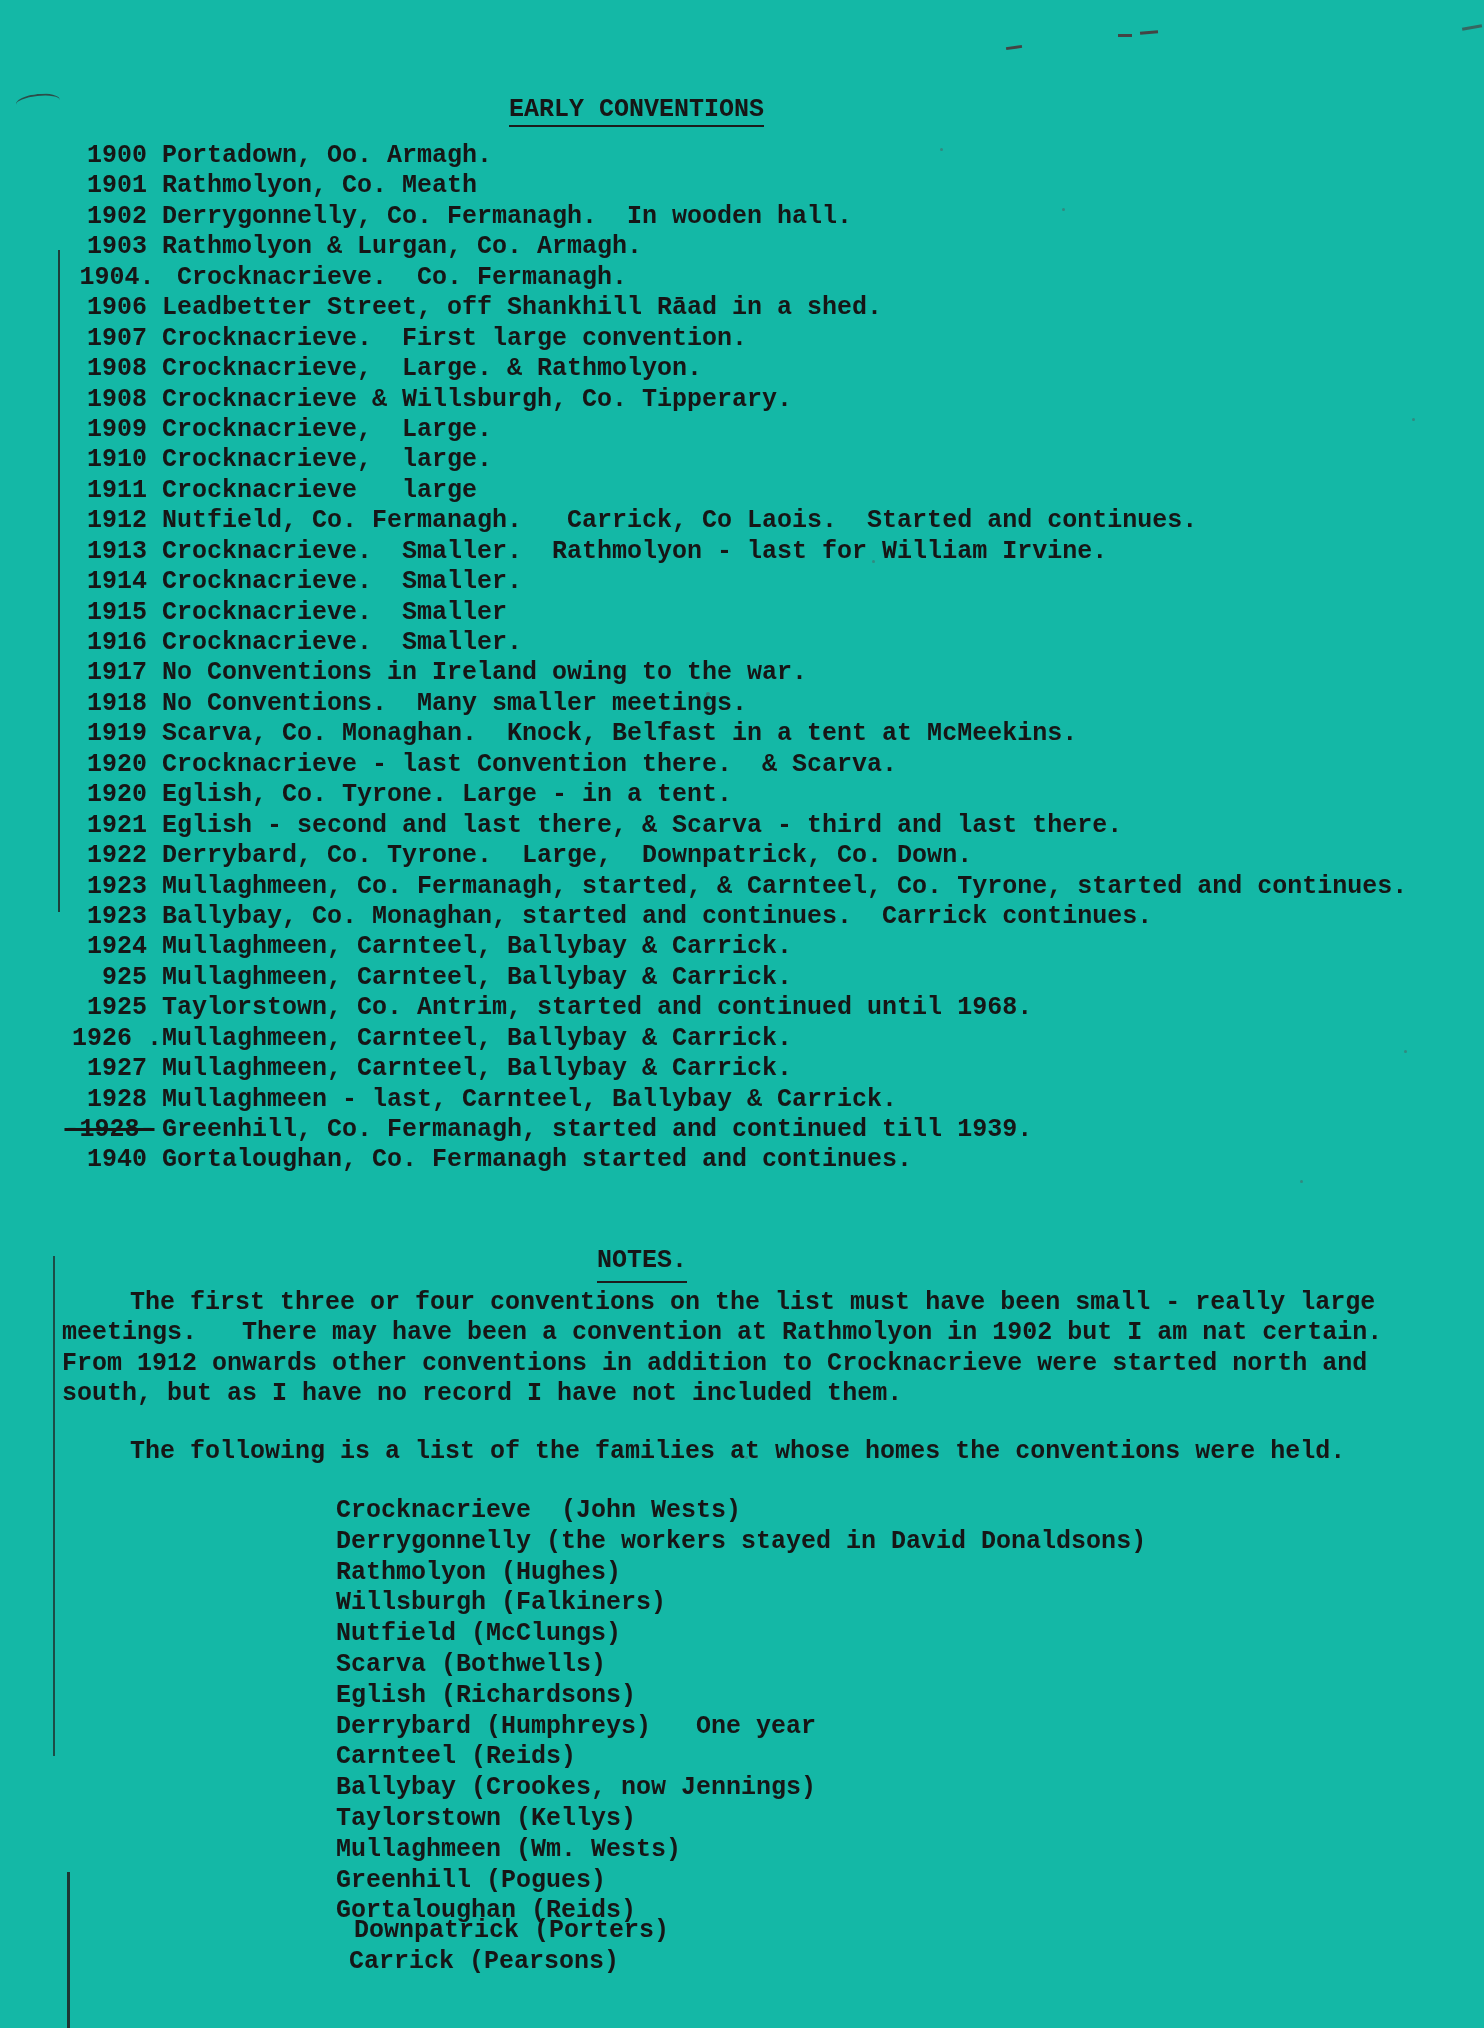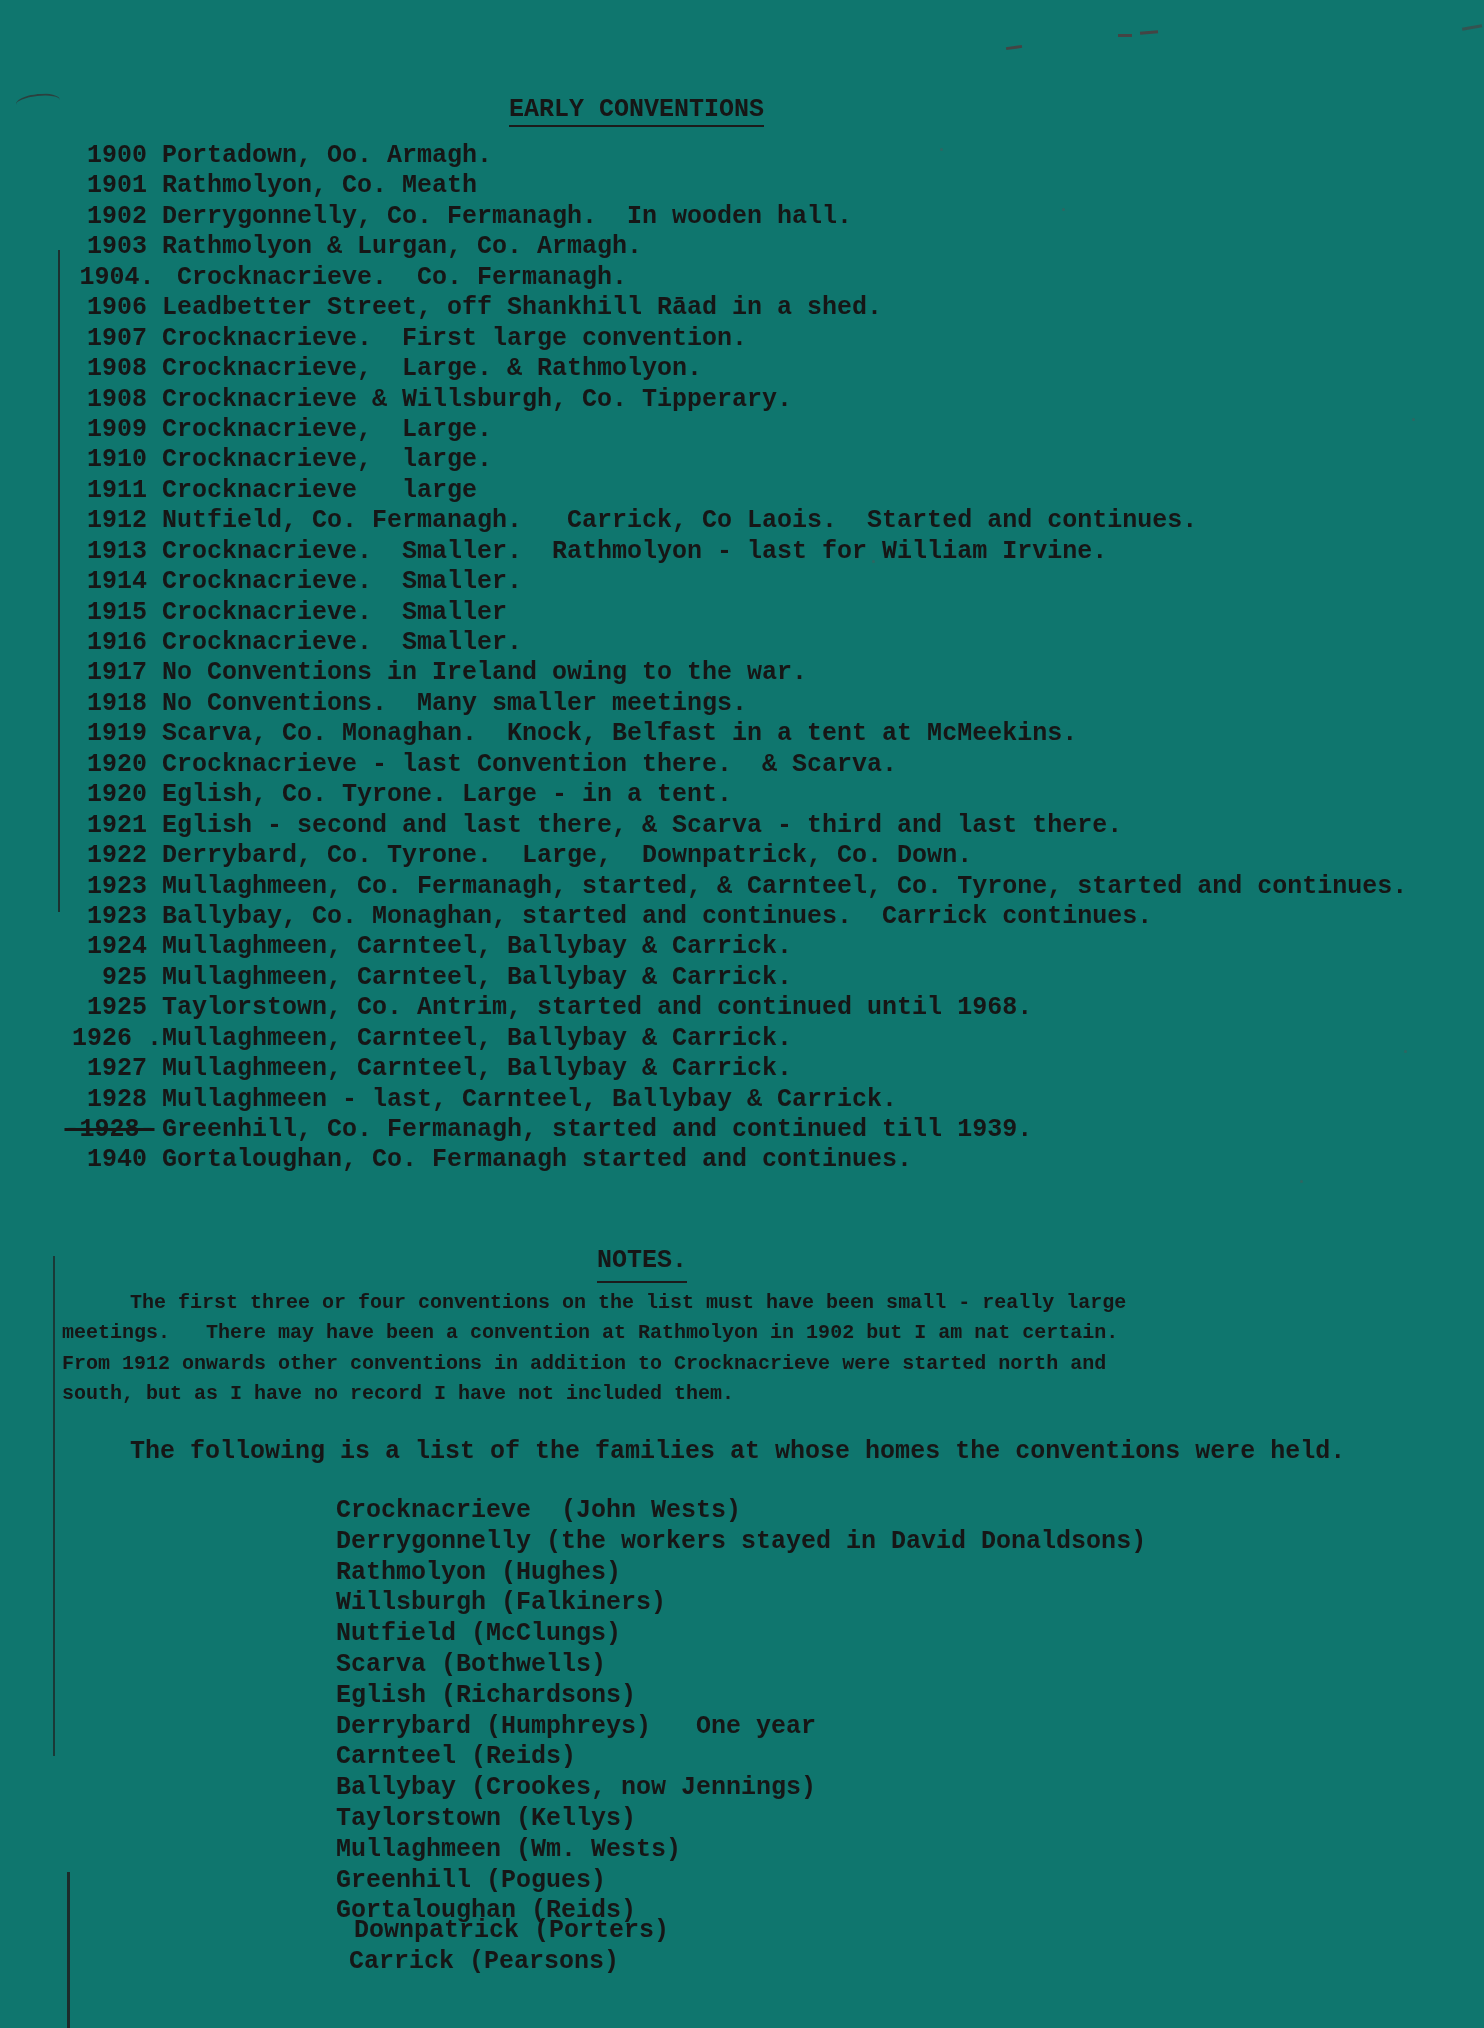--- a/index.html
+++ b/index.html
@@ -1,19 +1,19 @@
 <!DOCTYPE html>
 <html><head>
 <meta charset="utf-8">
 <style>
   html,body{margin:0;padding:0;background:#e8e8e6;}
   .page{
     position:relative;
     width:1484px;height:2028px;
-    background:#0f766e;
+    background:#14b8a6;
     overflow:hidden;
     font-family:"Liberation Mono","DejaVu Sans Mono",monospace;
     font-weight:bold;
     color:#161616;
   }
   .page *{box-sizing:border-box;}
   .doc-title{
     position:absolute;left:509px;top:95px;
     font-size:25px;letter-spacing:0px;
     border-bottom:2.5px solid #1c1c1c;padding-bottom:1px;
@@ -26,21 +26,21 @@
     text-decoration:line-through;
     text-decoration-thickness:2.5px;
     width:105px;margin-left:-15px;
   }
   .conv-text{white-space:pre;}
   .notes-heading{
     position:absolute;left:597px;top:1246px;
     font-size:25px;border-bottom:2.5px solid #1c1c1c;padding-bottom:6px;
     white-space:pre;
   }
-  .notes-paragraph{position:absolute;left:62px;top:1288px;font-size:20px;}
+  .notes-paragraph{position:absolute;left:62px;top:1288px;font-size:25px;}
   .para-line{height:30.45px;line-height:30.45px;white-space:pre;}
   .para-line:first-child{text-indent:68px;}
   .families-intro{
     position:absolute;left:62px;top:1437px;
     font-size:25px;white-space:pre;text-indent:68px;
   }
   .families-list{position:absolute;left:336px;top:1496px;font-size:25px;}
   .family-line{height:30.8px;line-height:30.8px;white-space:pre;}
   .family-line:nth-child(15){margin-top:-11px;padding-left:18px;}
   .family-line:nth-child(16){padding-left:13px;}

